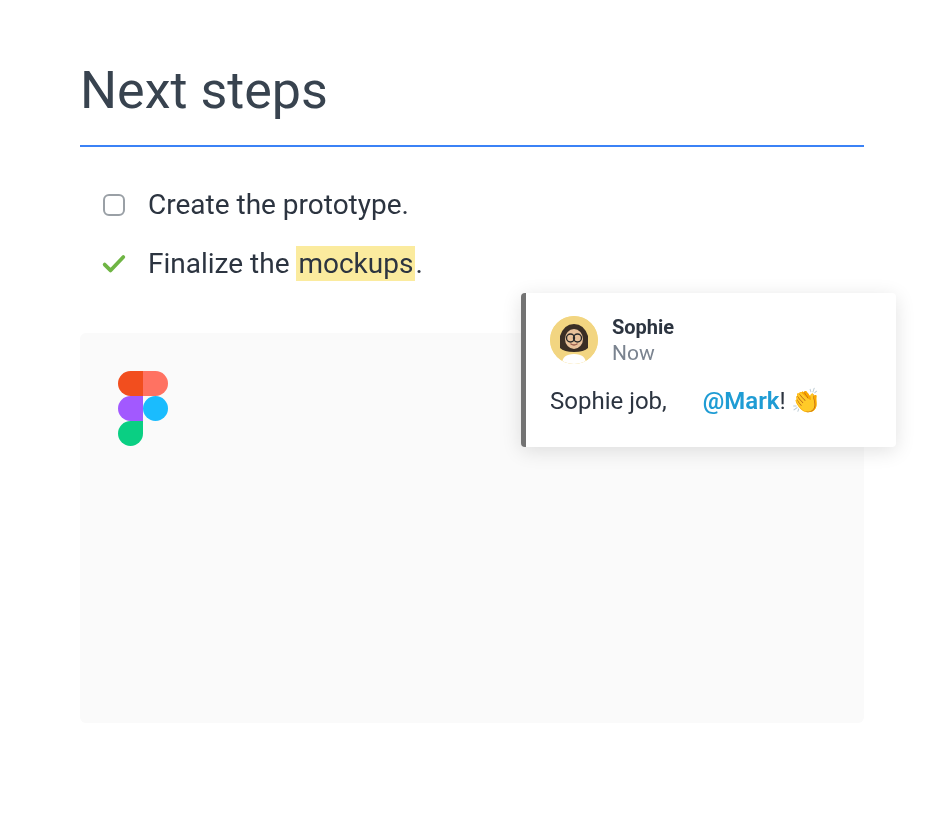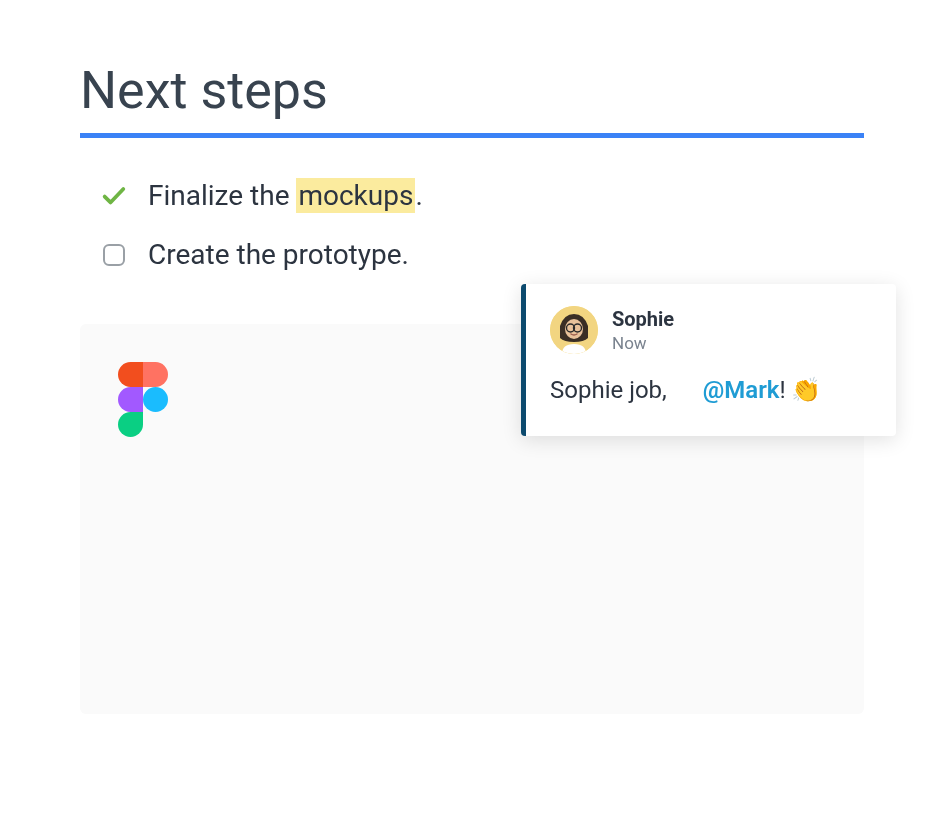--- a/index.html
+++ b/index.html
@@ -11,22 +11,22 @@
       font-family: -apple-system, BlinkMacSystemFont, "Segoe UI", Roboto, "Helvetica Neue", Arial, sans-serif;
       background: #ffffff;
       width: 944px;
       height: 820px;
       padding: 60px 80px 40px 80px;
     }
     .heading {
       font-size: 52px;
       font-weight: 400;
       color: #38434f;
-      padding-bottom: 12px;
-      border-bottom: 5px solid #3b82f6;
+      padding-bottom: 24px;
+      border-bottom: 2px solid #3b82f6;
       margin-bottom: 28px;
     }
     .tasks {
       margin-bottom: 40px;
     }
     .task {
       display: flex;
       align-items: center;
       gap: 20px;
       padding: 10px 20px;
@@ -63,21 +63,21 @@
     }
     .figma-logo {
       display: inline-block;
     }
     .comment-card {
       position: absolute;
       top: -40px;
       right: -32px;
       width: 375px;
       background: #ffffff;
-      border-left: 5px solid #0c4a6e;
+      border-left: 5px solid #737373;
       border-radius: 4px;
       box-shadow: 0 4px 20px rgba(0,0,0,0.12);
       padding: 22px 24px 28px 24px;
     }
     .comment-header {
       display: flex;
       align-items: center;
       gap: 14px;
       margin-bottom: 20px;
     }
@@ -96,21 +96,21 @@
       display: flex;
       flex-direction: column;
       gap: 2px;
     }
     .comment-author {
       font-size: 20px;
       font-weight: 700;
       color: #2c3440;
     }
     .comment-time {
-      font-size: 17px;
+      font-size: 21px;
       color: #7a838f;
     }
     .comment-body {
       font-size: 24px;
       color: #2c3440;
       line-height: 1.4;
     }
     .mention {
       color: #1f9cd4;
       font-weight: 600;
@@ -118,34 +118,34 @@
     }
   </style>
 </head>
 <body>
 
 <h1 class="heading">Next steps</h1>
 
 <div class="tasks">
   <div class="task">
     <span class="task-check">
+      <span class="checkbox-empty"></span>
+    </span>
+    <span class="task-text">
+      <span>Create the prototype.</span>
+    </span>
+  </div>
+  <div class="task">
+    <span class="task-check">
       <svg width="28" height="28" viewBox="0 0 24 24" fill="none">
         <path d="M4 12.5 L9 17.5 L20 6" stroke="#6fb544" stroke-width="3.2" stroke-linecap="round" stroke-linejoin="round"></path>
       </svg>
     </span>
     <span class="task-text">
       <span>Finalize the </span><span class="highlight">mockups</span><span>.</span>
-    </span>
-  </div>
-  <div class="task">
-    <span class="task-check">
-      <span class="checkbox-empty"></span>
-    </span>
-    <span class="task-text">
-      <span>Create the prototype.</span>
     </span>
   </div>
 </div>
 
 <div class="preview-panel">
   <span class="figma-logo">
     <svg width="50" height="76" viewBox="0 0 50 76">
       <path d="M12.5 0 H25 V25 H12.5 A12.5 12.5 0 0 1 12.5 0 Z" fill="#f24e1e"></path>
       <path d="M25 0 H37.5 A12.5 12.5 0 0 1 37.5 25 H25 Z" fill="#ff7262"></path>
       <path d="M12.5 25 H25 V50 H12.5 A12.5 12.5 0 0 1 12.5 25 Z" fill="#a259ff"></path>

